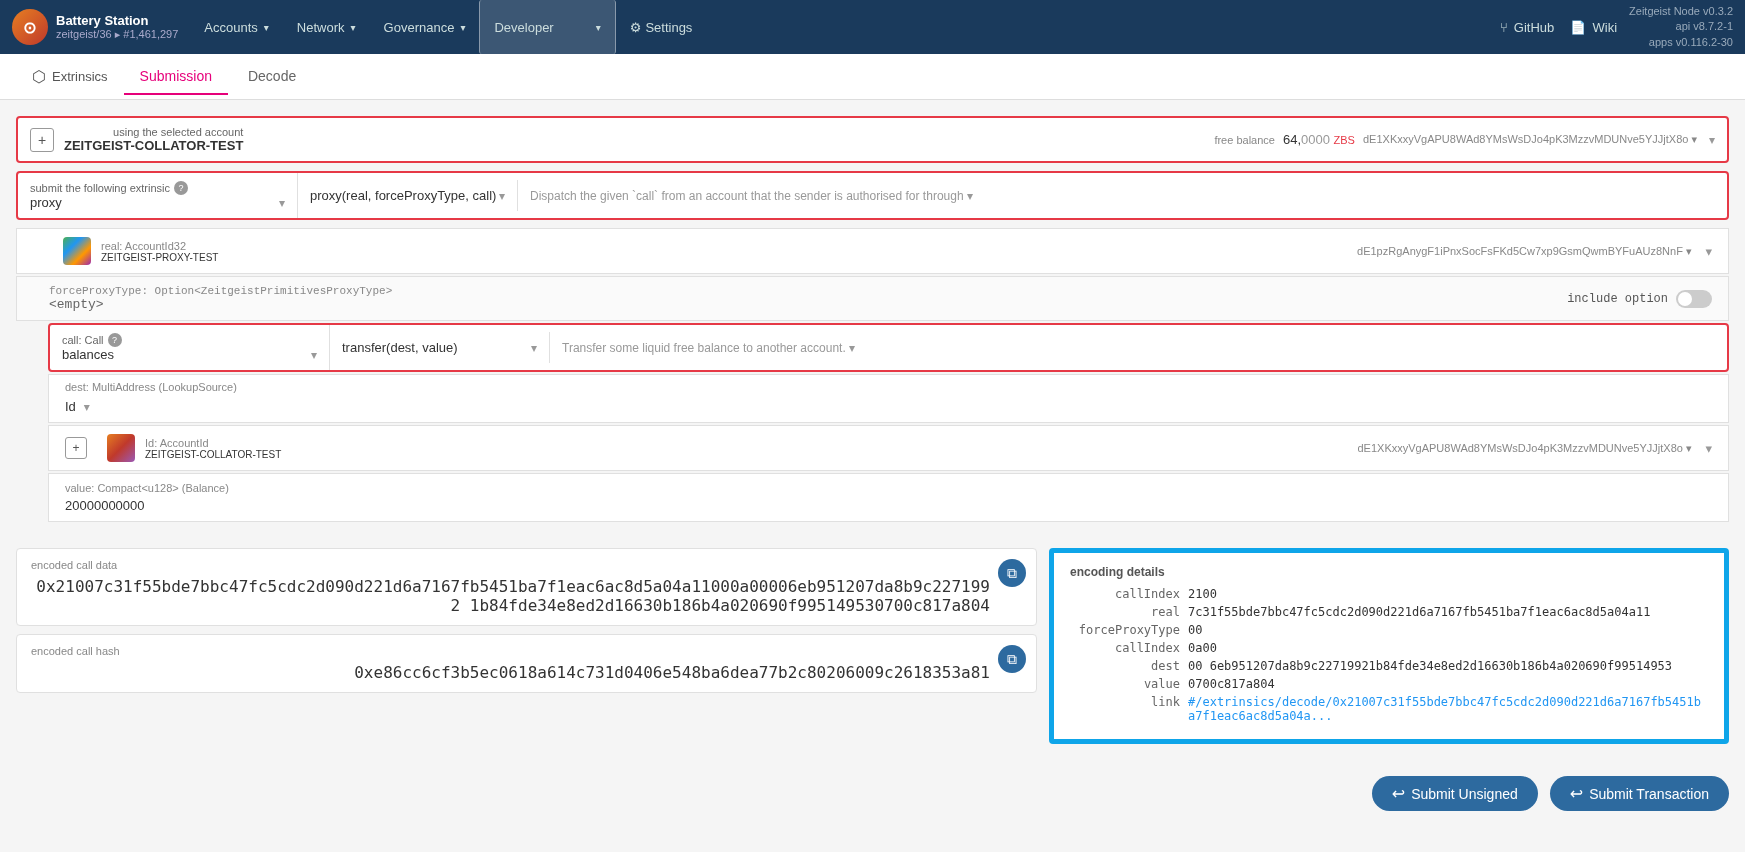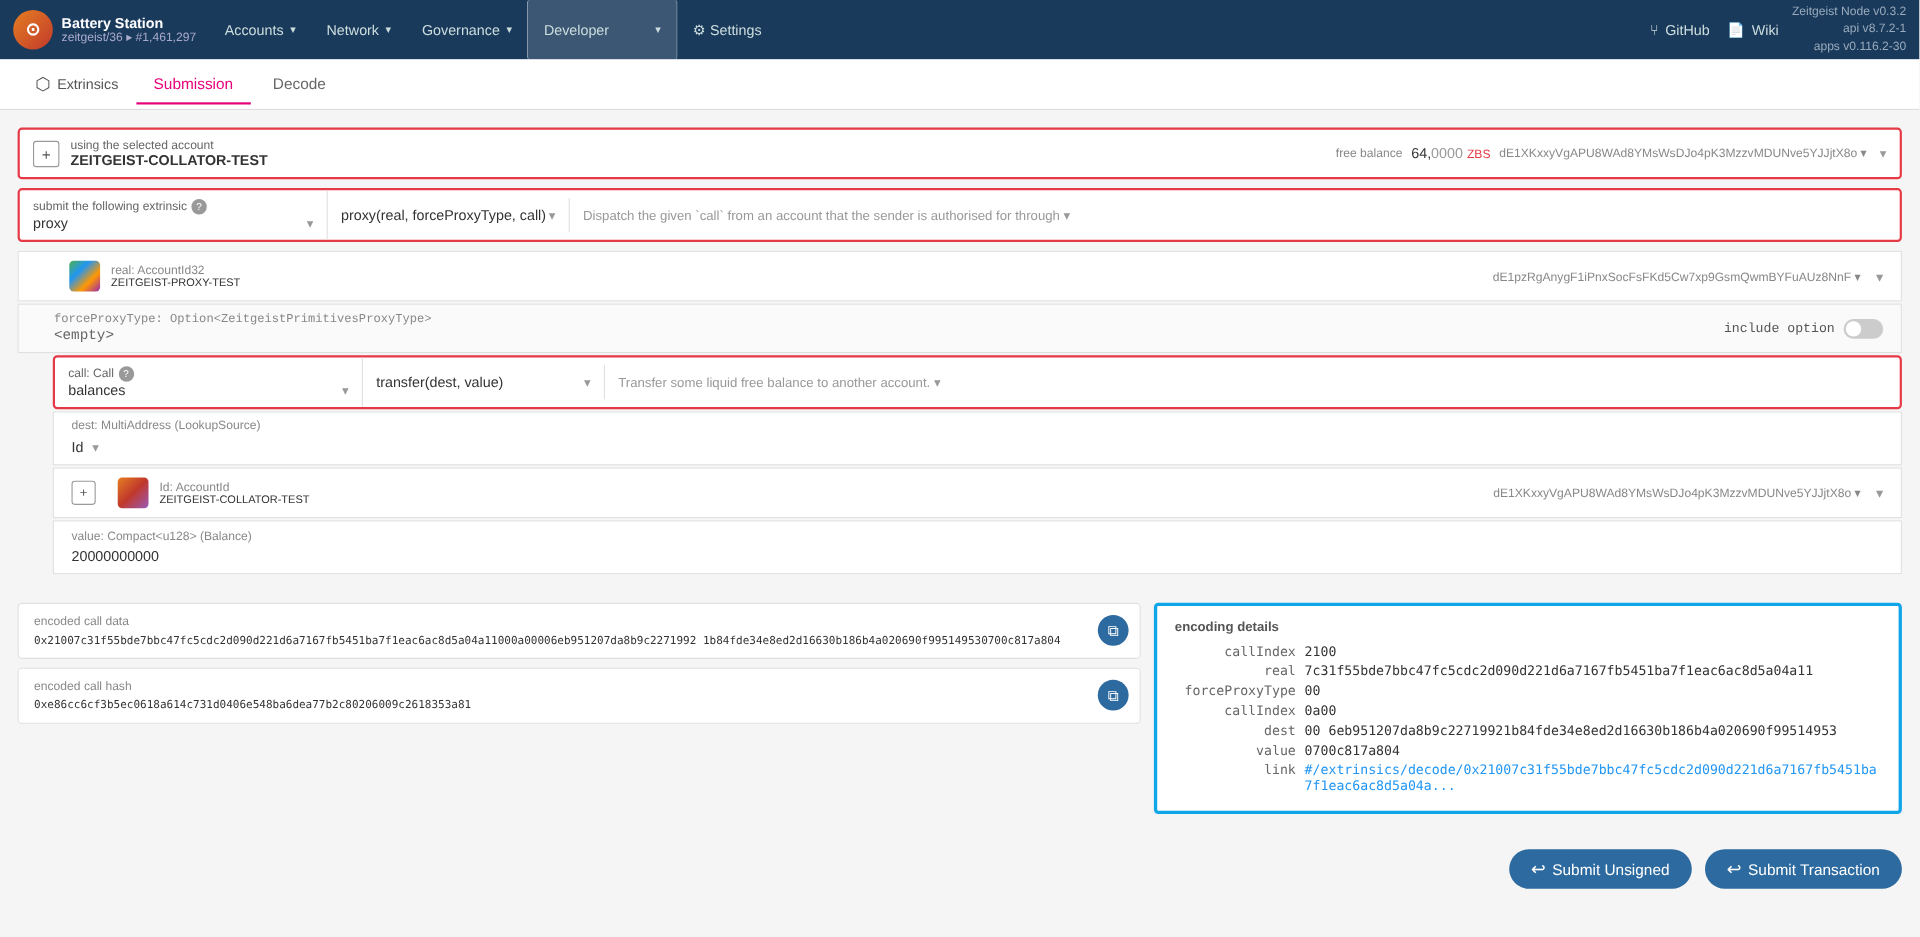--- a/index.html
+++ b/index.html
@@ -85,21 +85,21 @@
       background: #fff;
       margin-bottom: 8px;
       position: relative;
     }
     .account-add-btn {
       width: 24px; height: 24px;
       border: 1px solid #999; border-radius: 3px;
       display: flex; align-items: center; justify-content: center;
       cursor: pointer; margin-right: 10px; color: #555; font-size: 14px;
     }
-    .account-label { font-size: 11px; color: #666; }
+    .account-label { font-size: 11px; color: #666; text-align: right; }
     .account-name { font-weight: bold; font-size: 13px; }
     .account-right { margin-left: auto; display: flex; align-items: center; gap: 8px; color: #555; font-size: 12px; }
     .account-address { color: #888; font-size: 11px; }
     .dropdown-arrow { color: #999; margin-left: 4px; cursor: pointer; }
 
     
     .extrinsic-row {
       display: flex; align-items: center;
       border: 2px solid #e63946;
       border-radius: 4px;
@@ -198,27 +198,27 @@
     .value-input {
       width: 100%; border: none; outline: none;
       font-size: 13px; color: #333;
     }
 
     
     .encoded-section {
       display: flex; gap: 12px; margin-top: 26px;
     }
     .encoded-left { flex: 1; }
-    .encoded-right { flex: 0 0 680px; background: #fff; border: 3px solid #0ea5e9; border-radius: 4px; padding: 12px 16px; }
+    .encoded-right { flex: 0 0 680px; background: #fff; border: 5px solid #0ea5e9; border-radius: 4px; padding: 12px 16px; }
     .encoded-box {
       background: #fff; border: 1px solid #e0e0e0; border-radius: 4px;
       padding: 10px 14px; margin-bottom: 8px; position: relative;
     }
     .encoded-title { font-size: 11px; color: #888; margin-bottom: 6px; }
-    .encoded-data { font-size: 10px; color: #333; word-break: break-all; padding-right: 32px; font-family: monospace; }
+    .encoded-data { font-size: 16px; color: #333; word-break: break-all; padding-right: 32px; font-family: monospace; text-align: right; }
     .copy-btn {
       position: absolute; right: 10px; top: 10px;
       width: 28px; height: 28px; border-radius: 50%;
       background: #2d6a9f; color: #fff;
       display: flex; align-items: center; justify-content: center;
       cursor: pointer; font-size: 14px;
     }
     .encoding-title { font-size: 12px; color: #555; font-weight: 600; margin-bottom: 8px; }
     .encoding-row { display: flex; gap: 8px; margin-bottom: 4px; font-size: 12px; font-family: monospace; }
     .enc-label { color: #666; min-width: 110px; text-align: right; }

